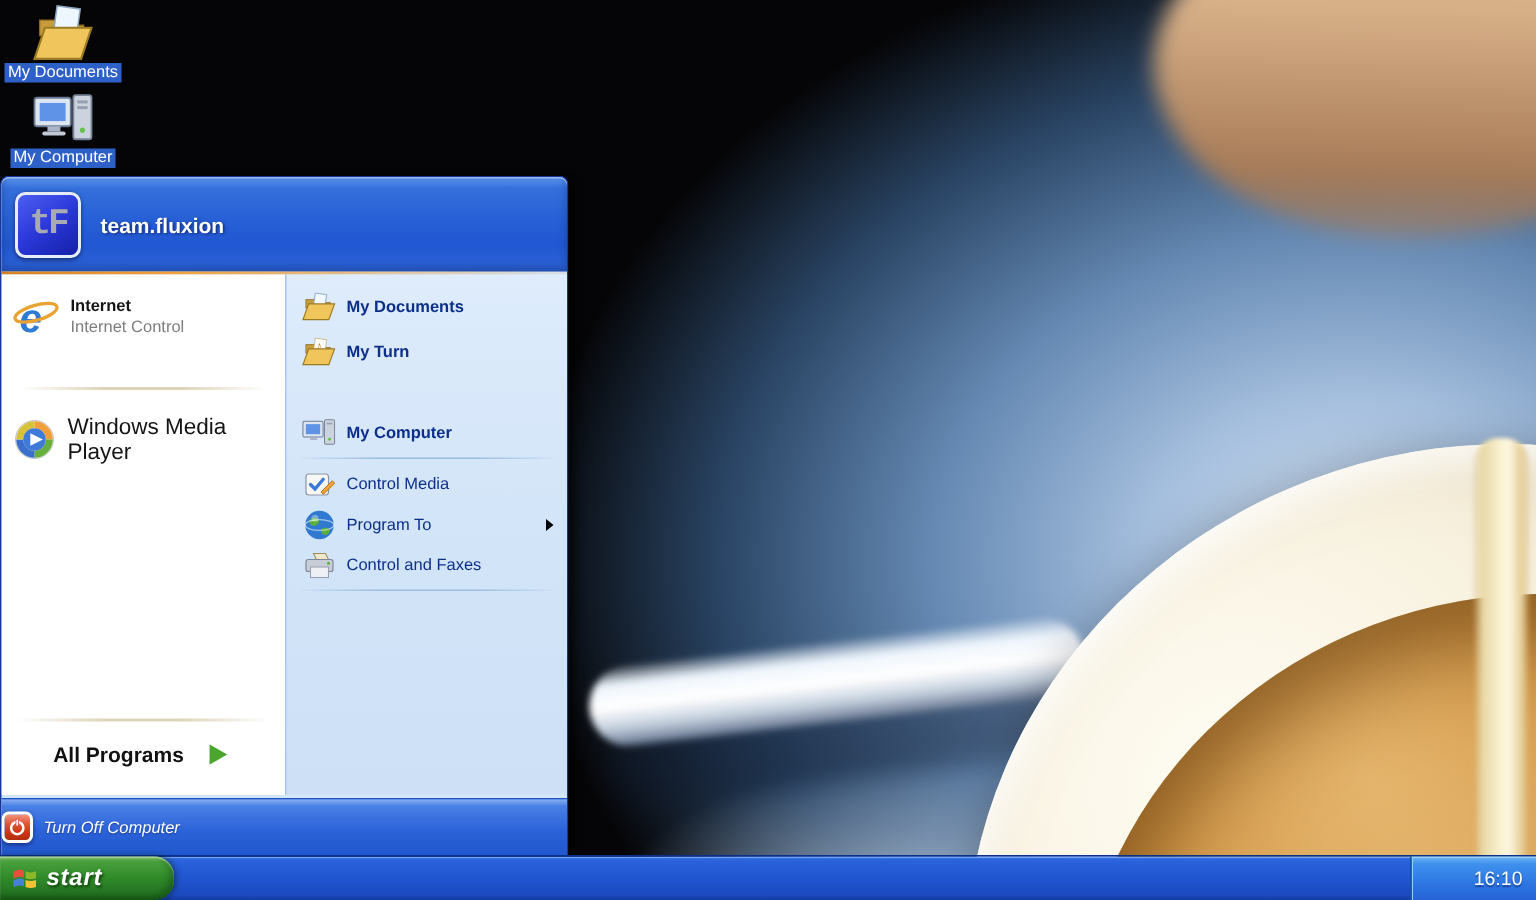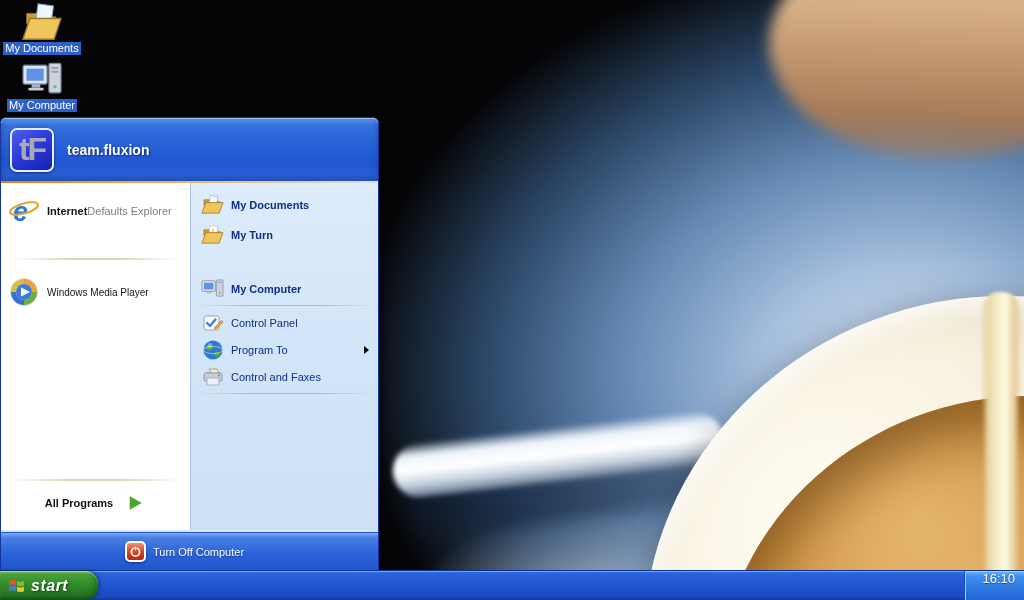--- a/index.html
+++ b/index.html
@@ -55,74 +55,74 @@
   
   .startmenu{position:absolute;left:0;top:117px;width:379px;height:453px;border:1px solid #16369c;
     border-bottom:none;border-radius:6px 6px 0 0;box-shadow:4px 4px 6px rgba(0,0,0,.55);overflow:hidden;
     display:flex;flex-direction:column;background:#d4e6f8;z-index:20;}
   .menu-header{height:63px;flex:none;display:flex;align-items:center;gap:13px;padding-left:9px;border-radius:5px 5px 0 0;
     background:linear-gradient(180deg,#5a95ea 0%,#3570dc 12%,#2760d6 45%,#2157d2 72%,#2e66d8 100%);
     box-shadow:inset 0 1px 0 rgba(255,255,255,.4), inset 0 -3px 6px rgba(5,25,90,.35);}
   .avatar{width:44px;height:44px;border-radius:7px;border:2px solid #e6edf8;flex:none;
     background:linear-gradient(145deg,#4c5ef0 0%,#2a38d8 50%,#1520a8 100%);
     box-shadow:0 1px 3px rgba(0,0,20,.5);display:flex;align-items:center;justify-content:center;}
-  .avatar-text{color:#a9abb3;font-family:Liberation Sans, sans-serif;font-weight:bold;font-size:32px;letter-spacing:-2px;}
+  .avatar-text{color:#a9abb3;font-family:Liberation Mono, monospace;font-weight:bold;font-size:24px;letter-spacing:-2px;}
   .username{color:#fff;font-size:14px;font-weight:bold;text-shadow:1px 1px 2px rgba(10,20,80,.7);}
   .orange-rule{height:2px;flex:none;background:linear-gradient(90deg,#d8801e 0%,#f0a03c 30%,rgba(240,160,60,.12) 96%);}
   .menu-body{display:flex;height:347px;flex:none;}
   .menu-left{width:189px;flex:none;background:#fff;display:flex;flex-direction:column;padding:9px 0 8px;}
   .litem{display:flex;align-items:center;gap:7px;padding:3px 2px 3px 7px;cursor:default;}
-  .lt{display:flex;flex-direction:row;line-height:14px;}
+  .lt{display:flex;flex-direction:column;line-height:14px;}
   .ltitle{font-size:11px;font-weight:bold;color:#151515;}
   .lsub{font-size:11px;color:#7e7e7e;}
-  .ltitle2{font-size:10px;color:#151515;}
+  .ltitle2{font-size:15px;color:#151515;}
   .ldivider{height:2px;margin:28px 12px 0;flex:none;
     background:linear-gradient(90deg,rgba(225,215,185,0),#ddd3b8 35% 65%,rgba(225,215,185,0));}
   .ldivider.bottom{margin:0 10px 6px;}
   .lspacer{flex:1;}
   .item-wmp{margin-top:13px;}
   .allprog{display:flex;align-items:center;justify-content:center;gap:11px;padding:5px 0 8px;cursor:default;}
-  .ap-label{font-size:11px;font-weight:bold;color:#111;}
+  .ap-label{font-size:14px;font-weight:bold;color:#111;}
   .menu-right{flex:1;background:linear-gradient(180deg,#deecfc 0%,#d3e5f8 45%,#cde0f6 100%);
     border-left:1px solid #a9c7e8;display:flex;flex-direction:column;padding-top:8px;}
   .ritem{display:flex;align-items:center;gap:7px;padding:2px 6px 2px 10px;min-height:26px;position:relative;cursor:default;}
   .ritem.tight{margin-bottom:3px;}
   .ric{width:23px;height:23px;flex:none;display:flex;align-items:center;justify-content:center;}
   .rlabel{font-size:11px;color:#0c2f8a;line-height:12px;}
   .ritem.bold .rlabel{font-weight:bold;}
   .ritem.mycomp{margin-top:24px;}
   .rlabel.wrap{max-width:128px;}
   .rdivider{height:1px;margin:3px 10px;flex:none;
     background:linear-gradient(90deg,rgba(140,175,220,.1),#9cbcde 30% 70%,rgba(140,175,220,.1));}
   .subarrow{position:absolute;right:9px;width:0;height:0;border-left:5px solid #000;
     border-top:4px solid transparent;border-bottom:4px solid transparent;}
-  .menu-footer{height:38px;flex:none;margin-top:auto;display:flex;justify-content:center;align-items:center;
+  .menu-footer{height:38px;flex:none;margin-top:auto;display:flex;justify-content:flex-start;align-items:center;
     padding-right:10px;border-top:1px solid #2153c8;
-    background:linear-gradient(180deg,#86aef0 0%,#4a80e6 12%,#2c63d8 55%,#2157ce 100%);}
+    background:linear-gradient(180deg,#86aef0 0%,#4a80e6 12%,#2c63d8 55%,#2157ce 100%);font-style:italic;}
   .turnoff{display:flex;align-items:center;gap:7px;cursor:default;}
   .turnoff-label{color:#fff;font-size:11px;text-shadow:0 1px 1px rgba(10,20,80,.5);}
   .power-icon{width:21px;height:21px;border-radius:5px;border:2px solid #fff;flex:none;
     background:linear-gradient(180deg,#f2957e 0%,#e05838 35%,#cc3517 70%,#b32d0e 100%);
     box-shadow:0 1px 3px rgba(0,0,40,.45);display:flex;align-items:center;justify-content:center;}
 
   
   .taskbar{position:absolute;left:0;bottom:0;width:1024px;height:30px;z-index:30;
     border-top:1px solid #0a2f8c;
     background:linear-gradient(180deg,#3f79e8 0%,#2a63dc 8%,#2257d2 45%,#1c4ac0 88%,#15399f 100%);
     box-shadow:inset 0 1px 0 rgba(130,175,250,.8);}
-  .startbtn{position:absolute;left:0;top:0;bottom:0;width:98px;border-radius:0 13px 13px 0;
+  .startbtn{position:absolute;left:0;top:0;bottom:0;width:116px;border-radius:0 13px 13px 0;
     background:linear-gradient(180deg,#7ec45f 0%,#48a03c 12%,#2f8a28 50%,#257322 85%,#1d5f1b 100%);
     box-shadow:1px 0 4px rgba(0,25,0,.55), inset 0 1px 1px rgba(255,255,255,.45), inset -3px -2px 5px rgba(0,45,0,.35);
     display:flex;align-items:center;gap:5px;padding-left:7px;cursor:default;}
   .start-label{color:#fff;font-size:16px;font-weight:bold;font-style:italic;letter-spacing:.5px;
     text-shadow:1px 1px 2px rgba(0,35,0,.7);}
-  .systray{position:absolute;right:0;top:0;bottom:0;width:60px;border-left:1px solid #1550b0;
+  .systray{position:absolute;right:0;top:0;bottom:0;width:84px;border-left:1px solid #1550b0;
     background:linear-gradient(180deg,#6cb6f8 0%,#3f90ee 18%,#2d77e2 62%,#2663d6 100%);
     box-shadow:inset 1px 0 0 #8fd4ff, inset 0 1px 0 rgba(255,255,255,.4);
-    display:flex;align-items:flex-start;justify-content:flex-end;padding-right:9px;}
+    display:flex;align-items:center;justify-content:flex-end;padding-right:9px;}
   .clock{color:#fff;font-size:13px;text-shadow:0 1px 1px rgba(0,25,90,.55);}
 </style>
 </head>
 <body>
 
 <div class="desktop">
 
   <div class="wp-base"></div>
   <div class="wp-hand"></div>
   <div class="spoon-shadow"></div>
@@ -166,21 +166,21 @@
     <div class="menu-body">
 
       <div class="menu-left">
         <div class="litem">
           <svg width="32" height="32" viewBox="0 0 32 32">
             <text x="5" y="26" font-size="27" font-weight="bold" font-style="italic" fill="#2e7bd4" font-family="Liberation Sans,sans-serif">e</text>
             <ellipse cx="16" cy="13.5" rx="14.5" ry="5" fill="none" stroke="#e8a332" stroke-width="2.2" transform="rotate(-16 16 13.5)"></ellipse>
           </svg>
           <div class="lt">
             <span class="ltitle">Internet</span>
-            <span class="lsub">Defaults Explorer</span>
+            <span class="lsub">Internet Control</span>
           </div>
         </div>
         <div class="ldivider"></div>
         <div class="litem item-wmp">
           <svg width="32" height="32" viewBox="0 0 32 32">
             <circle cx="16" cy="16" r="13.5" fill="#f4f4f4" stroke="#b8b8b8" stroke-width="0.6"></circle>
             <path d="M16 3 A13 13 0 0 1 29 16 L24 16 A8 8 0 0 0 16 8 Z" fill="#f0a03a"></path>
             <path d="M29 16 A13 13 0 0 1 16 29 L16 24 A8 8 0 0 0 24 16 Z" fill="#68b03c"></path>
             <path d="M16 29 A13 13 0 0 1 3 16 L8 16 A8 8 0 0 0 16 24 Z" fill="#3a70cc"></path>
             <path d="M3 16 A13 13 0 0 1 16 3 L16 8 A8 8 0 0 0 8 16 Z" fill="#d8c23c"></path>
@@ -238,21 +238,21 @@
         </div>
         <div class="rdivider"></div>
         <div class="ritem">
           <span class="ric">
             <svg width="22" height="22" viewBox="0 0 22 22">
               <rect x="2" y="4" width="15" height="14" rx="2" fill="#f7f7f3" stroke="#8b95a8" stroke-width="0.8"></rect>
               <path d="M5 11 l3 3 5.5-6.5" fill="none" stroke="#3a7ad8" stroke-width="2.2" stroke-linecap="round"></path>
               <path d="M12 16 L19.5 8.5 l1.6 1.6 L13.6 17.6 Z" fill="#f0a23c" stroke="#b06a10" stroke-width="0.6"></path>
             </svg>
           </span>
-          <span class="rlabel">Control Panel</span>
+          <span class="rlabel">Control Media</span>
         </div>
         <div class="ritem">
           <span class="ric">
             <svg width="22" height="22" viewBox="0 0 22 22">
               <circle cx="11" cy="11" r="9.5" fill="#2f7ad0"></circle>
               <path d="M4 8 q3 -3 6 -1 q2 2 -1 4 q-4 2 -5 -3" fill="#59b038"></path>
               <path d="M13 13 q4 -1 5 2 q-2 4 -5 2 q-2 -2 0 -4" fill="#59b038"></path>
               <ellipse cx="11" cy="11" rx="9.5" ry="3.6" fill="none" stroke="rgba(255,255,255,.55)" stroke-width="0.9"></ellipse>
               <circle cx="8" cy="6.5" r="2.4" fill="rgba(255,255,255,.35)"></circle>
             </svg>

